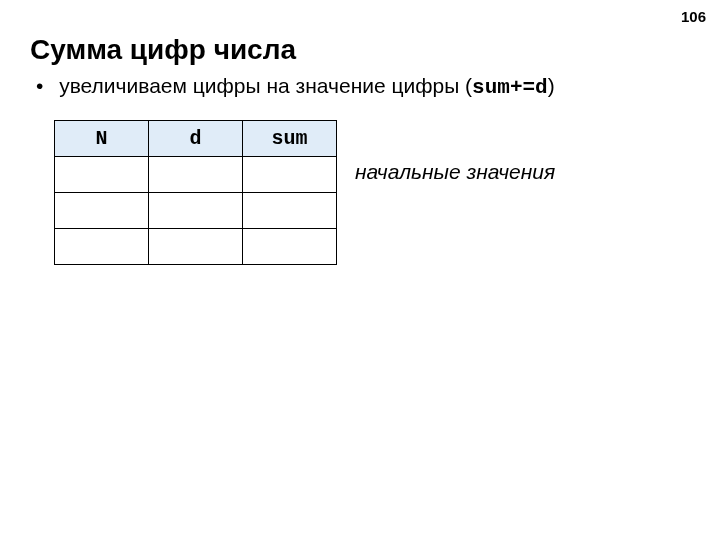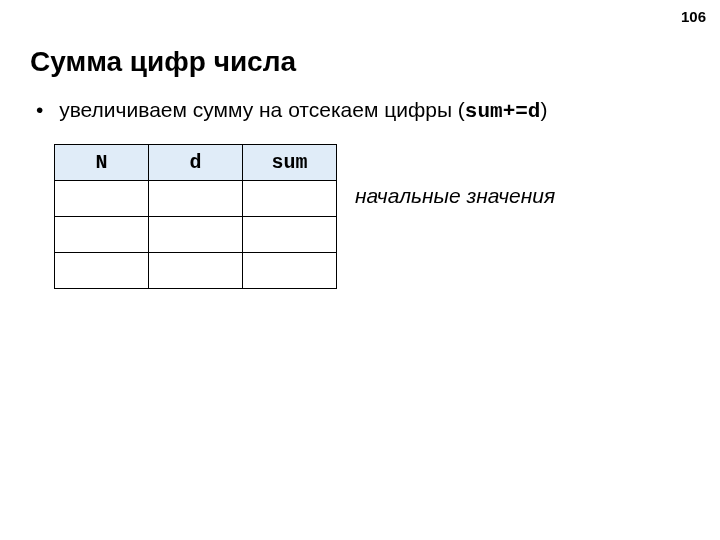--- a/index.html
+++ b/index.html
@@ -9,33 +9,33 @@
     width: 720px;
     height: 540px;
     background: #ffffff;
     font-family: Arial, Helvetica, sans-serif;
     color: #000;
   }
   .slide {
     position: relative;
     width: 720px;
     height: 540px;
-    padding: 40px 30px 0 30px;
+    padding: 28px 30px 0 30px;
   }
   .page-num {
     position: absolute;
     top: 8px;
     right: 14px;
     font-size: 15px;
     font-weight: bold;
   }
   .title {
     font-size: 28px;
     font-weight: bold;
-    margin: 6px 0 18px 0;
+    margin: 6px 0 6px 0;
   }
   .bullets {
     margin: 0 0 18px 6px;
     padding: 0;
     list-style: none;
     font-size: 21px;
     line-height: 1.35;
   }
   .bullets li::before {
     content: "•";
@@ -80,21 +80,21 @@
 </style>
 </head>
 <body>
 
 <div class="slide">
   <div class="page-num">106</div>
   <div class="title">Сумма цифр числа</div>
 
   <ul class="bullets">
     <li>
-      <span>увеличиваем сумму на отсекаем цифры (</span><span class="mono">sum+=d</span><span>)</span>
+      <span>увеличиваем цифры на значение цифры (</span><span class="mono">sum+=d</span><span>)</span>
     </li>
   </ul>
 
   <div class="content-row">
     <table class="trace">
       <tbody>
           <tr>
         <th>N</th>
         <th>d</th>
         <th>sum</th>

